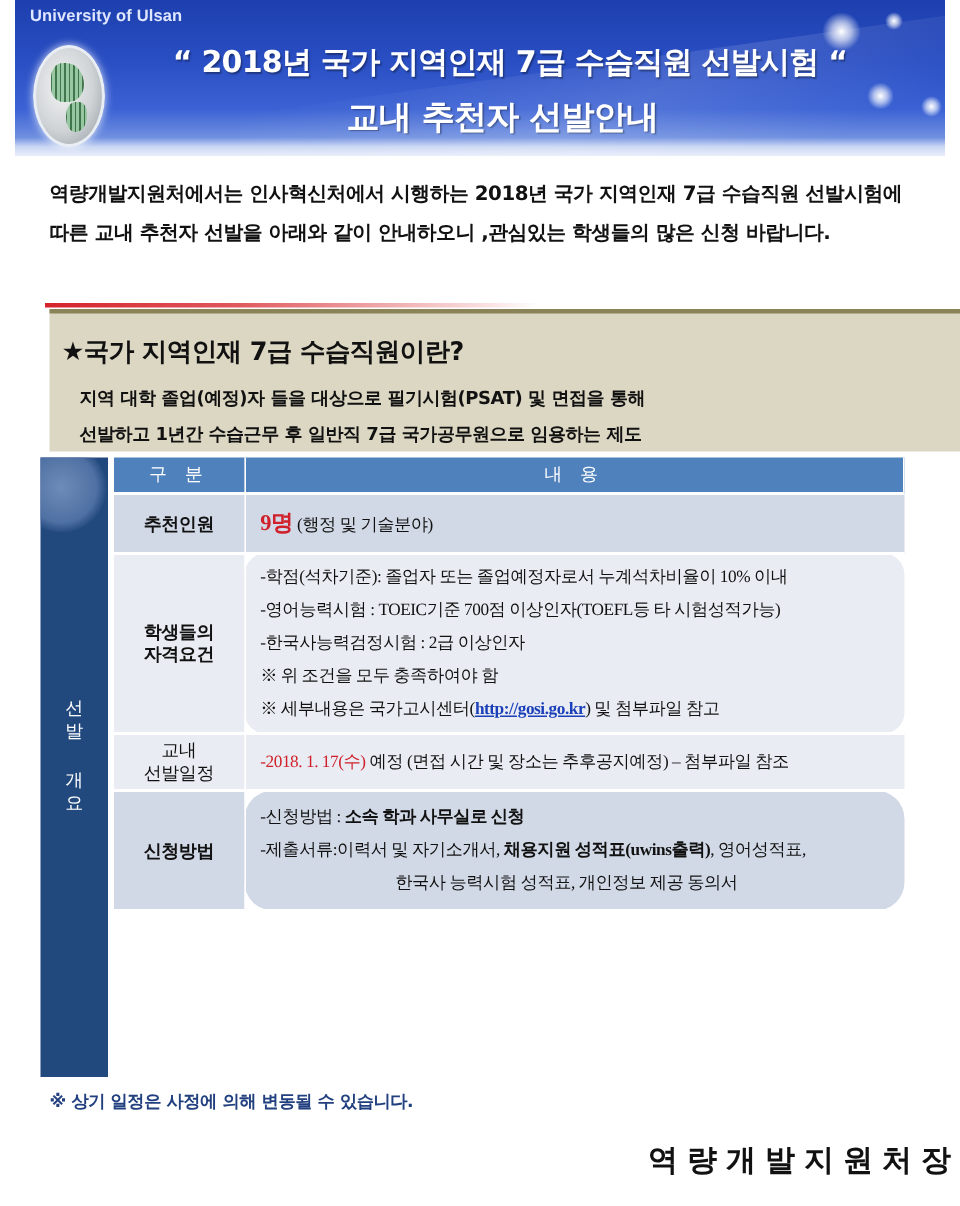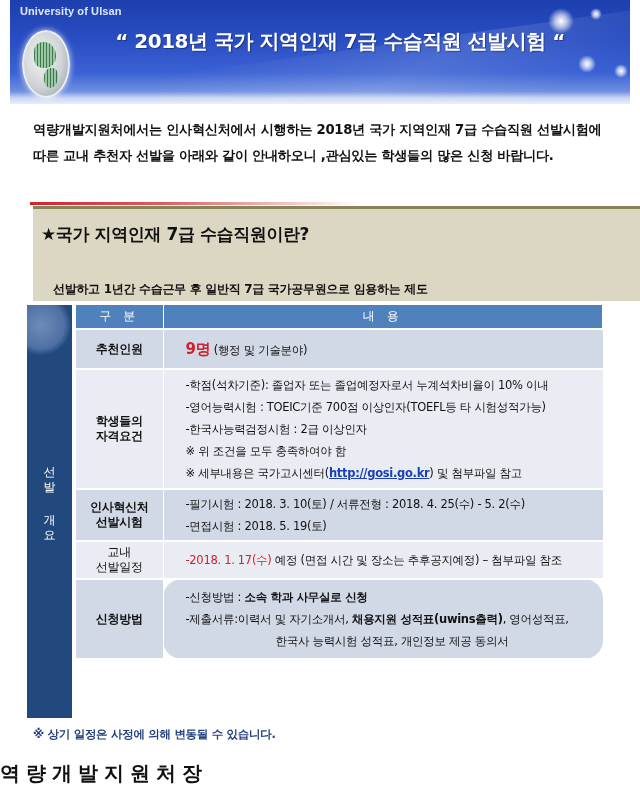--- a/index.html
+++ b/index.html
@@ -85,58 +85,60 @@
     background: #4f81bd; color: #ffffff; font-weight: normal; height: 24px; font-size: 12px;
     border-right: 1px solid #ffffff; border-bottom: 2px solid #ffffff; letter-spacing: 4px;
   }
   table.info td { border-bottom: 2px solid #ffffff; vertical-align: middle; }
   table.info td.lab {
     width: 87px; text-align: center; font-weight: bold; font-size: 12px; line-height: 15px;
     border-right: 1px solid #ffffff; letter-spacing: -0.3px;
   }
   table.info tr.dark td { background: #d1d8e6; }
   table.info tr.light td { background: #e9edf3; }
-  table.info td.con { padding-left: 22px; line-height: 20px; letter-spacing: -0.3px; }
+  table.info td.con { padding-left: 10px; line-height: 20px; letter-spacing: -0.3px; font-family: Liberation Serif, serif; }
   .red { color: #d0202a; }
   .b { font-weight: bold; }
   .link { color: #1a3fb8; text-decoration: underline; font-weight: bold; margin-top: 24px; }
   .big9 { font-size: 15px; font-weight: bold; color: #d0202a; }
   .center-line { display: block; padding-left: 90px; }
 
   .note {
     position: absolute; left: 33px; top: 727px; font-family: "DejaVu Sans", sans-serif;
     font-size: 11.5px; color: #22407f; font-weight: bold; letter-spacing: -0.3px;
   }
   .sign {
-    position: absolute; left: 0; width: 640px; top: 760px; text-align: left;
+    position: absolute; left: 0; width: 640px; top: 760px; text-align: right;
     font-family: "DejaVu Sans", sans-serif; font-weight: bold; font-size: 20px; letter-spacing: 6px; color: #111;
   }
 </style>
 </head>
 <body>
 
 <div class="banner">
   <div class="shine"></div>
   <div class="spark" style="left:538px;top:8px;width:26px;height:26px;"></div>
   <div class="spark" style="left:580px;top:8px;width:12px;height:12px;"></div>
   <div class="spark" style="left:568px;top:55px;width:18px;height:18px;"></div>
   <div class="spark" style="left:604px;top:64px;width:14px;height:14px;"></div>
   <div class="brand">University of Ulsan</div>
   <div class="globe">
     <div class="land1"></div>
     <div class="land2"></div>
   </div>
   <div class="banner-title1">“ 2018년  국가 지역인재 7급 수습직원 선발시험  “</div>
+  <div class="banner-title2">교내 추천자 선발안내</div>
 </div>
 
 <div class="intro">역량개발지원처에서는 인사혁신처에서 시행하는 2018년 국가 지역인재 7급 수습직원 선발시험에 따른 교내 추천자 선발을 아래와 같이 안내하오니 ,관심있는 학생들의 많은 신청 바랍니다.</div>
 <div class="redline"></div>
 
 <div class="defbox">
   <div class="def-title">★국가 지역인재 7급 수습직원이란?</div>
+  <div class="def-line" style="top:48px;">지역 대학 졸업(예정)자 들을 대상으로 필기시험(PSAT) 및 면접을 통해</div>
   <div class="def-line" style="top:72px;">선발하고 1년간 수습근무 후 일반직 7급 국가공무원으로 임용하는 제도</div>
 </div>
 
 <div class="side">
   <div class="sun"></div>
   <div class="side-label" style="top:160px;">선</div>
   <div class="side-label" style="top:175px;">발</div>
   <div class="side-label" style="top:208px;">개</div>
   <div class="side-label" style="top:223px;">요</div>
 </div>
@@ -153,39 +155,29 @@
     <td class="con">
       <span class="big9">9명</span><span> (행정 및 기술분야)</span>
     </td>
   </tr>
 
   <tr class="light" style="height:120px;">
     <td class="lab">
       <span>학생들의</span><br>
       <span>자격요건</span>
     </td>
-    <td class="con" style="line-height:22px;">
+    <td class="con" style="line-height:22px;border-radius:14px;">
       <div>-학점(석차기준): 졸업자 또는 졸업예정자로서 누계석차비율이 10% 이내</div>
       <div>-영어능력시험 : TOEIC기준 700점 이상인자(TOEFL등 타 시험성적가능)</div>
       <div>-한국사능력검정시험 : 2급 이상인자</div>
       <div>※ 위 조건을 모두 충족하여야 함</div>
       <div><span>※ 세부내용은 국가고시센터(</span><a class="link">http://gosi.go.kr</a><span>) 및 첨부파일 참고</span></div>
     </td>
   </tr>
 
-  <tr class="dark" style="height:52px;">
-    <td class="lab">
-      <span>인사혁신처</span><br>
-      <span>선발시험</span>
-    </td>
-    <td class="con" style="line-height:22px;">
-      <div>-필기시험 : 2018. 3. 10(토)  /  서류전형 : 2018. 4. 25(수) - 5. 2(수)</div>
-      <div>-면접시험 : 2018. 5. 19(토)</div>
-    </td>
-  </tr>
 
   <tr class="light" style="height:38px;margin-left:30px;">
     <td class="lab" style="font-weight:normal;">
       <span>교내</span><br>
       <span>선발일정</span>
     </td>
     <td class="con">
       <span class="red">-2018. 1. 17(수)</span><span> 예정 (면접 시간 및 장소는 추후공지예정) – 첨부파일 참조</span>
     </td>
   </tr>

